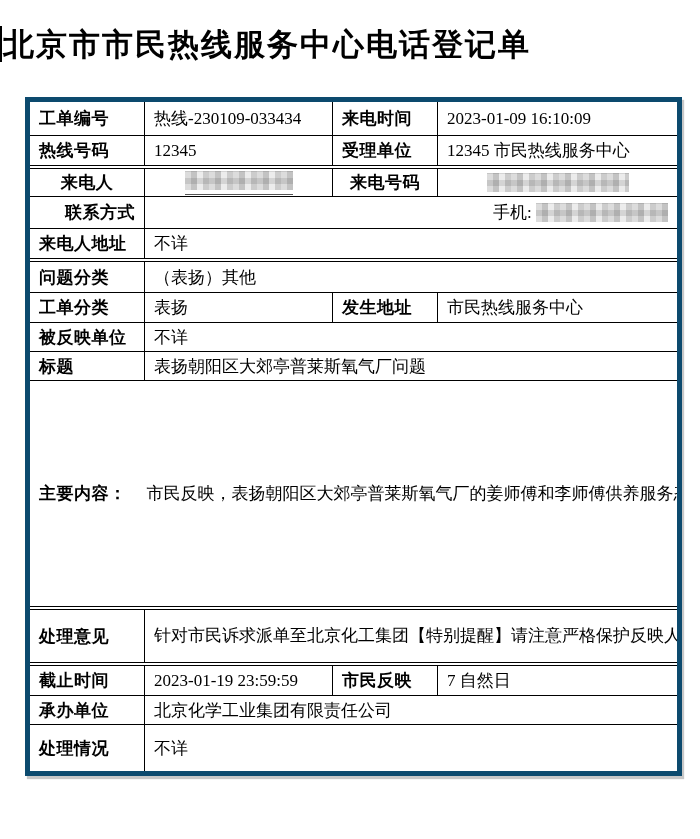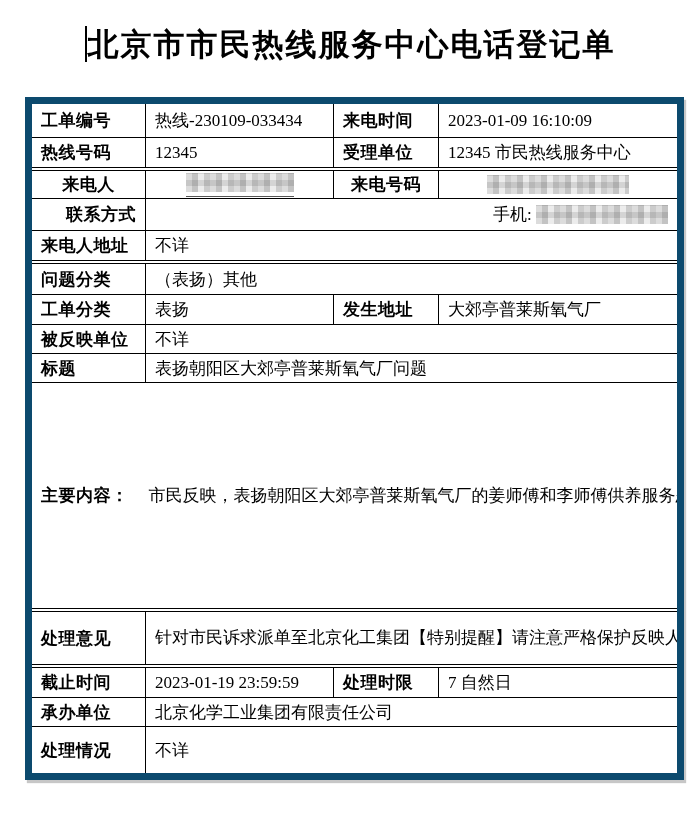--- a/index.html
+++ b/index.html
@@ -1,31 +1,31 @@
 <!DOCTYPE html>
 <html><head>
 <meta charset="utf-8">
 <style>
   html,body{margin:0;padding:0;background:#ffffff;}
   .canvas{
     position:relative;width:700px;height:839px;background:#ffffff;overflow:hidden;
     font-family:"Liberation Serif","DejaVu Serif",serif;color:#000;
   }
   .title-wrap{
-    position:absolute;top:24px;left:0;width:700px;text-align:center;
+    position:absolute;top:24px;left:0;width:700px;
     font-size:31px;font-weight:bold;letter-spacing:2px;white-space:nowrap;
   }
   .cursor{
     display:inline-block;width:2px;height:36px;background:#000;
     vertical-align:-7px;margin-right:1px;
   }
   table.reg{
     position:absolute;left:25px;top:97px;width:652px;
     border-collapse:collapse;table-layout:fixed;
-    border:7px solid #0c4a6e;
+    border:5px solid #0c4a6e;
     box-shadow:2px 3px 1px rgba(0,0,0,0.22);
   }
   table.reg td{
     border:1px solid #000;
     padding:0 9px;
     font-size:17px;
     vertical-align:middle;
     overflow:hidden;
     white-space:nowrap;
   }
@@ -112,21 +112,21 @@
 
     <tr class="h30">
       <td class="lbl">问题分类</td>
       <td colspan="3">（表扬）其他</td>
     </tr>
 
     <tr class="h29">
       <td class="lbl">工单分类</td>
       <td>表扬</td>
       <td class="lbl">发生地址</td>
-      <td>大郊亭普莱斯氧气厂</td>
+      <td>市民热线服务中心</td>
     </tr>
 
     <tr class="h28">
       <td class="lbl">被反映单位</td>
       <td colspan="3">不详</td>
     </tr>
 
     <tr class="h28">
       <td class="lbl">标题</td>
       <td colspan="3">表扬朝阳区大郊亭普莱斯氧气厂问题</td>
@@ -140,21 +140,21 @@
 
 
     <tr class="h52 sep">
       <td class="lbl top">处理意见</td>
       <td colspan="3" class="opinion">针对市民诉求派单至北京化工集团【特别提醒】请注意严格保护反映人信息!</td>
     </tr>
 
     <tr class="h29">
       <td class="lbl">截止时间</td>
       <td>2023-01-19 23:59:59</td>
-      <td class="lbl">处理时限</td>
+      <td class="lbl">市民反映</td>
       <td>7 自然日</td>
     </tr>
 
     <tr class="h28">
       <td class="lbl">承办单位</td>
       <td colspan="3">北京化学工业集团有限责任公司</td>
     </tr>
 
     <tr class="h46">
       <td class="lbl top">处理情况</td>

